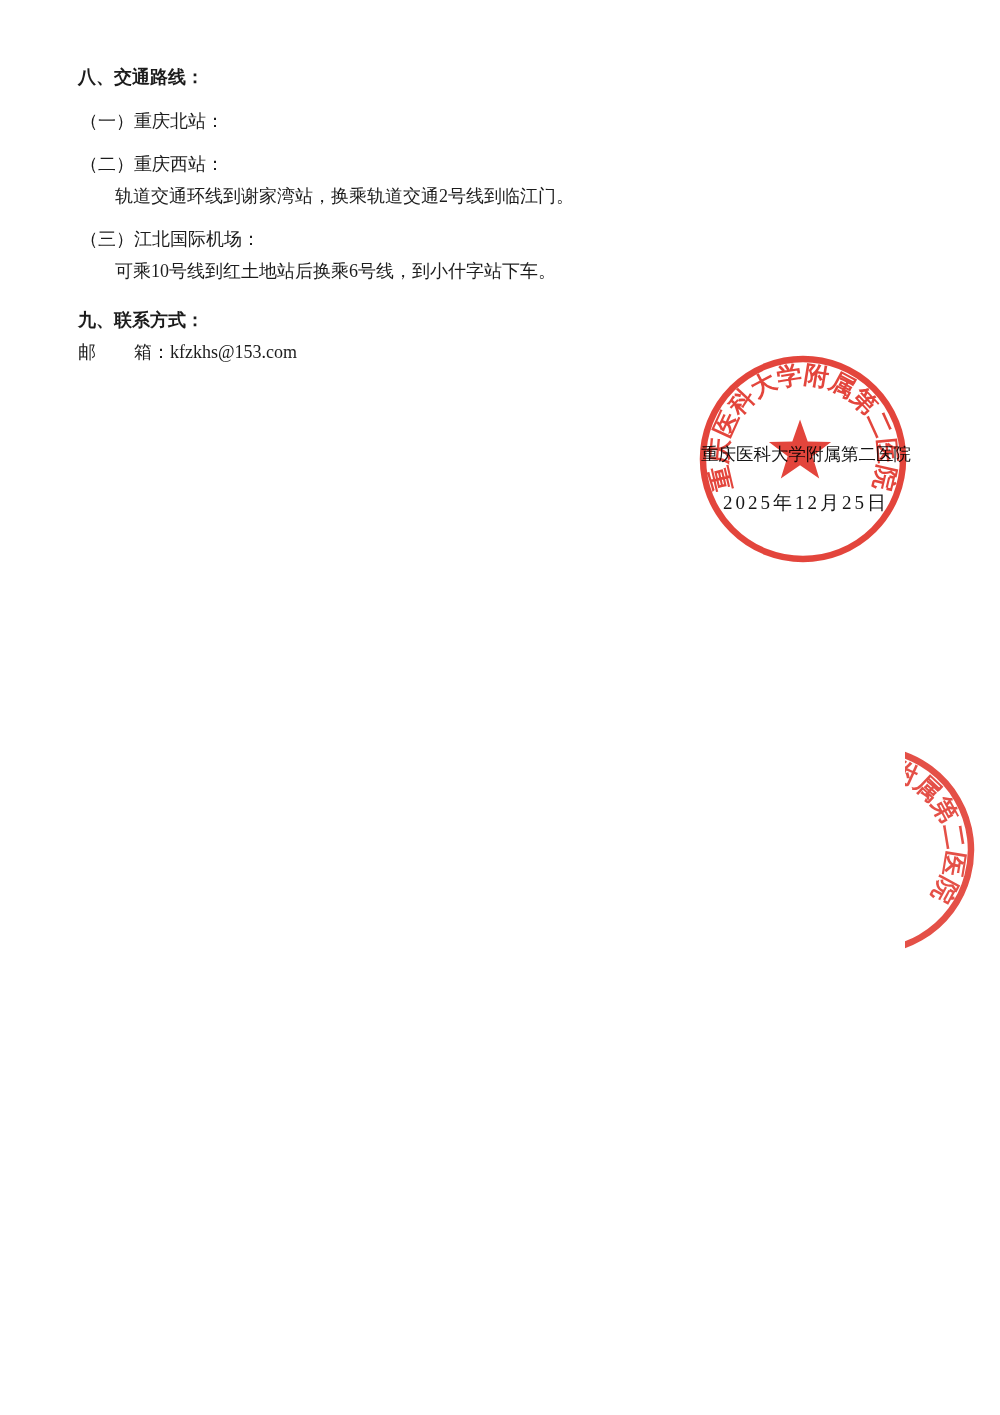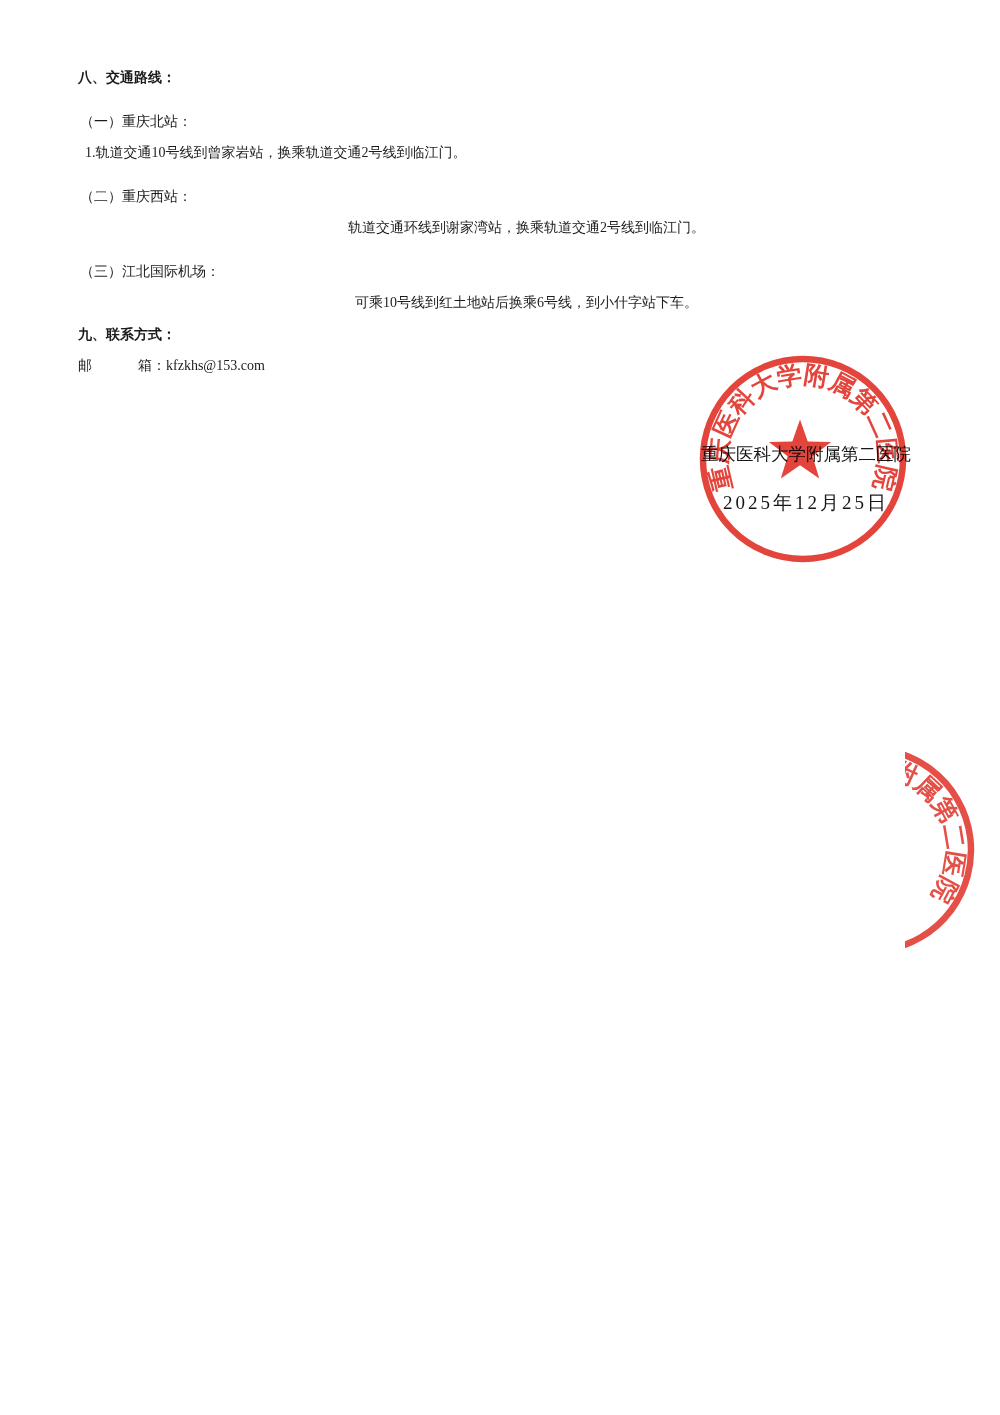--- a/index.html
+++ b/index.html
@@ -3,27 +3,27 @@
 <meta charset="utf-8">
 <style>
   * { margin:0; padding:0; box-sizing:border-box; }
   html,body { background:#ffffff; }
   .page {
     position:relative; width:1000px; height:1415px; background:#ffffff;
     overflow:hidden;
     font-family:"Liberation Serif","DejaVu Serif",serif;
     color:#1c1c1c;
   }
-  .doc { position:absolute; left:78px; top:62px; width:860px; font-size:14px; }
+  .doc { position:absolute; left:78px; top:62px; width:860px; font-size:18px; }
   .line { line-height:31.5px; white-space:nowrap; }
   .h   { font-weight:bold; }
-  .h2  { margin-top:0; }
+  .h2  { margin-top:18px; }
   .sub { padding-left:2px;margin-top:12px; }
   .num { padding-left:7px; }
-  .ind { padding-left:37px;text-align:center; }
+  .ind { padding-left:37px; }
   .lbl { display:inline-block; width:74px; text-align:justify; text-align-last:justify; vertical-align:bottom; }
   .gap { display:inline-block; width:28px; }
   .mono { font-family:"Liberation Serif","DejaVu Serif",serif; }
 
   
   .sig { position:absolute; left:698px; top:444px; width:216px; text-align:center; color:#161616; }
   .sig-name { font-size:17.5px; line-height:21px; letter-spacing:0px; white-space:nowrap; }
   .sig-date { font-size:19px; line-height:21px; letter-spacing:3px; margin-top:27px; white-space:nowrap; }
 
   
@@ -40,21 +40,20 @@
 </style>
 </head>
 <body>
 
 <div class="page">
 
   <div class="doc">
     <div class="line h">八、交通路线：</div>
 
     <div class="line sub">（一）重庆北站：</div>
-    <div class="line num">1.轨道交通10号线到曾家岩站，换乘轨道交通2号线到临江门。</div>
 
     <div class="line sub">（二）重庆西站：</div>
     <div class="line ind">轨道交通环线到谢家湾站，换乘轨道交通2号线到临江门。</div>
 
     <div class="line sub">（三）江北国际机场：</div>
     <div class="line ind">可乘10号线到红土地站后换乘6号线，到小什字站下车。</div>
 
     <div class="line h h2">九、联系方式：</div>
 
 

